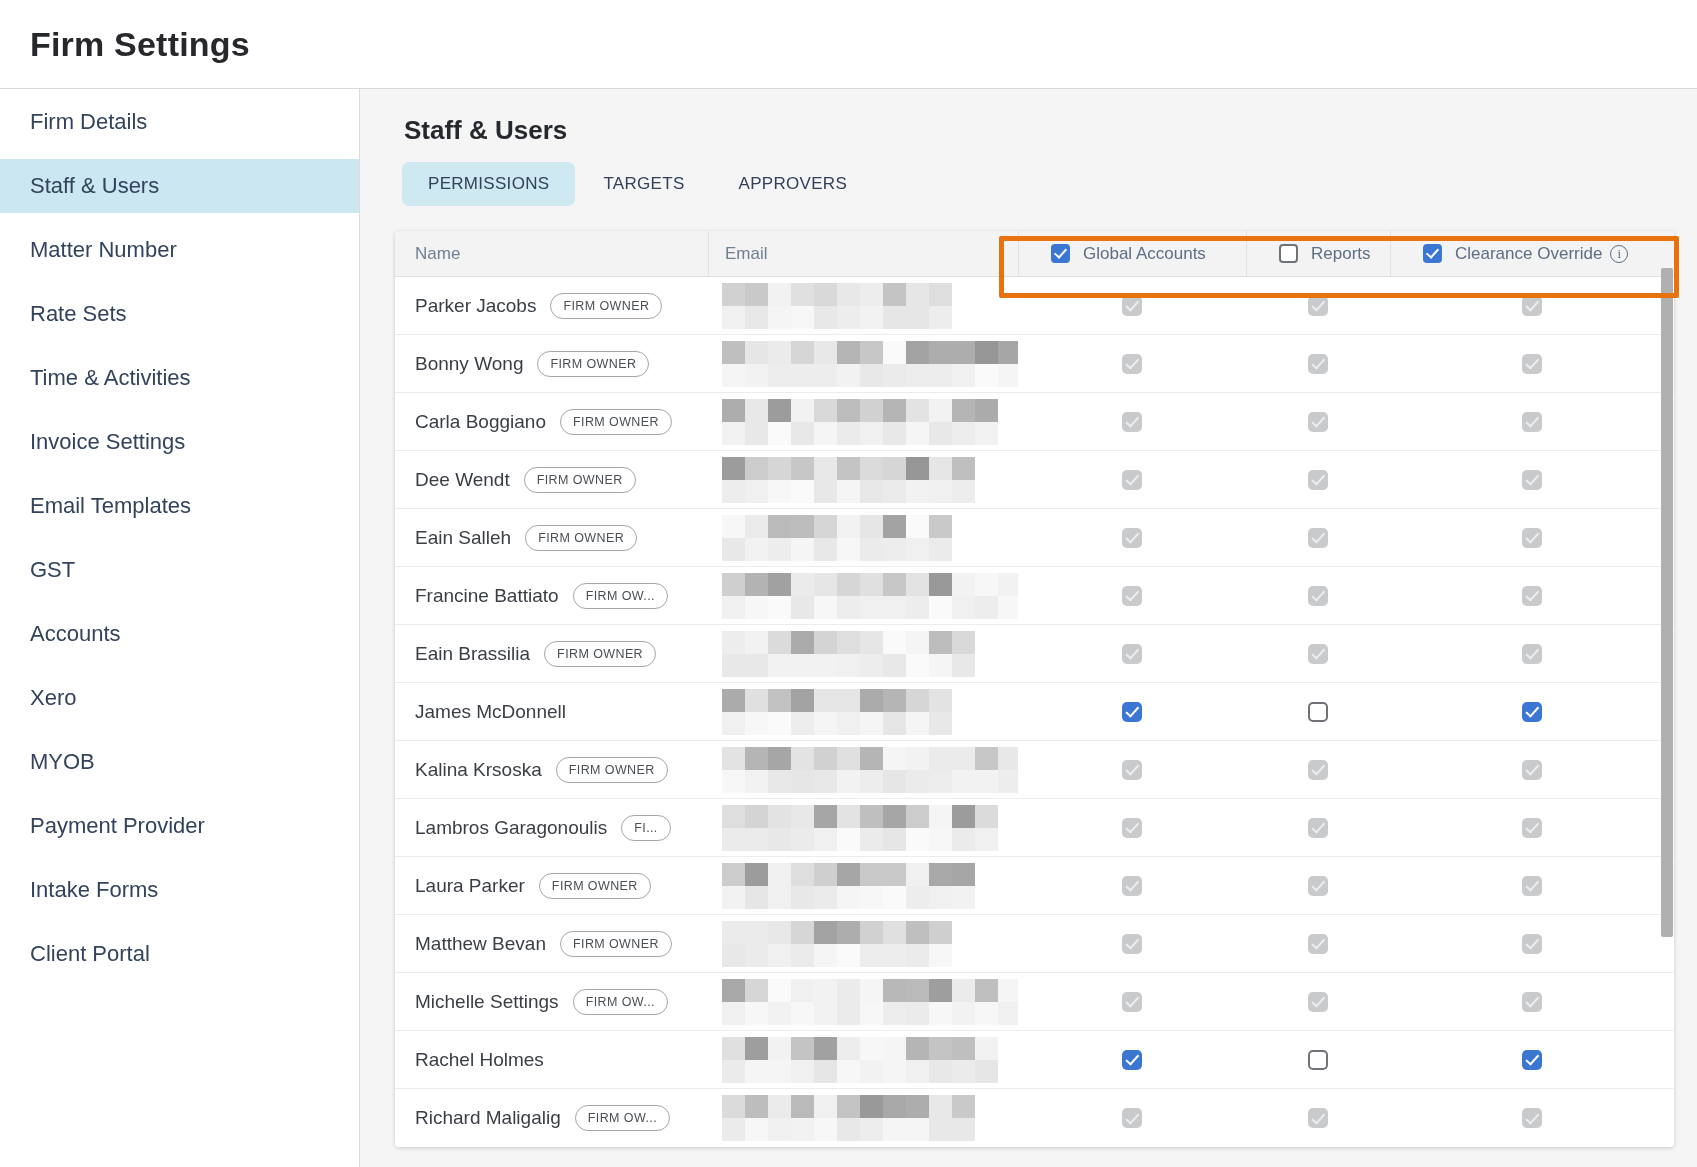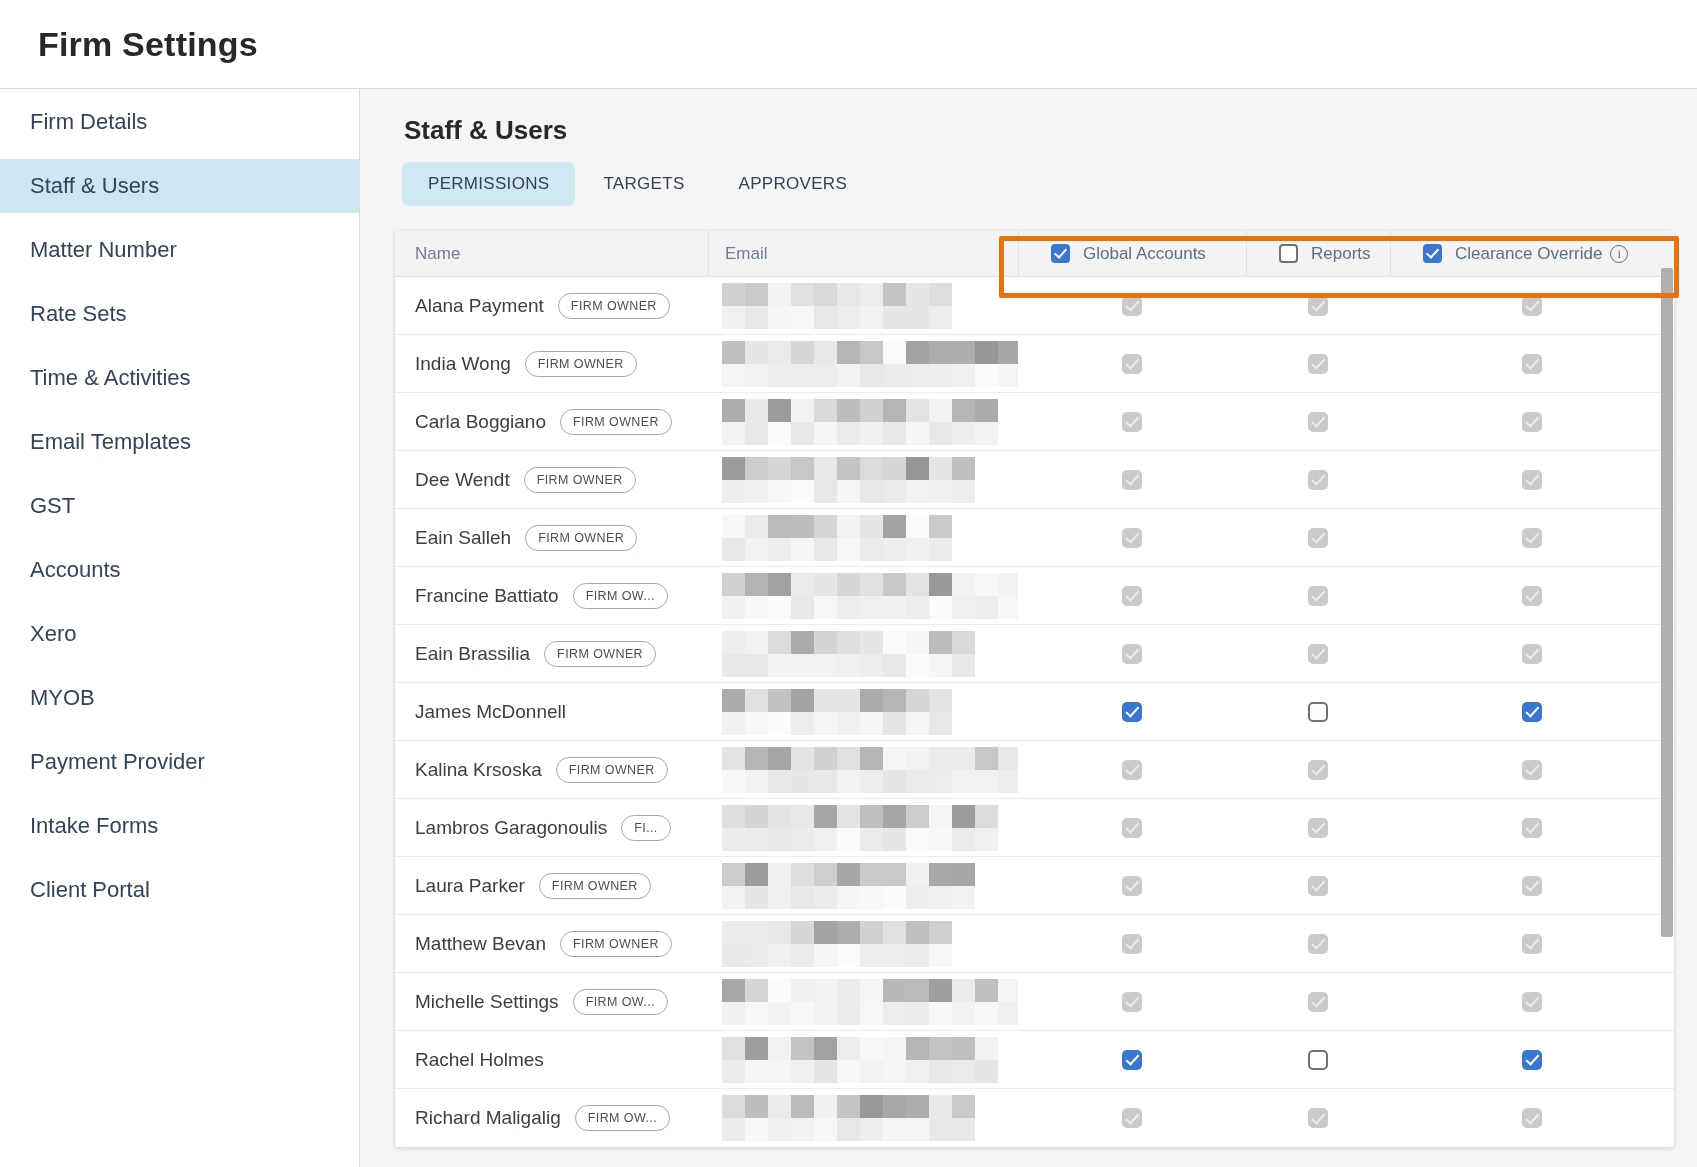--- a/index.html
+++ b/index.html
@@ -1,21 +1,21 @@
 <!DOCTYPE html>
 <html><head>
 <meta charset="utf-8">
 <style>
   * { box-sizing: border-box; margin: 0; padding: 0; }
   html,body { width:1697px; height:1167px; }
   body { font-family:"Liberation Sans","DejaVu Sans",sans-serif; background:#fff; overflow:hidden; }
   .app { position:relative; width:1697px; height:1167px; overflow:hidden; }
 
   
-  .top-header { height:88px; background:#fff; display:flex; align-items:center; padding-left:38px; }
+  .top-header { height:88px; background:#fff; display:flex; align-items:center; padding-left:30px; }
   .top-header h1 { font-size:34px; font-weight:bold; color:#26282b; letter-spacing:.2px; }
 
   
   .layout { display:flex; height:1088px; border-top:1px solid #d9d9d9; }
 
   
   .sidebar { width:360px; background:#fff; border-right:1px solid #dcdcdc; padding-top:6px; flex:none; }
   .side-item { height:54px; display:flex; align-items:center; padding-left:30px; margin-bottom:10px;
                font-size:22px; color:#33435c; cursor:pointer; }
   .side-item.selected { background:#cbe7f2; }
@@ -106,20 +106,23 @@
         </div>
 
         <div class="side-item">
           <span>Rate Sets</span>
         </div>
 
         <div class="side-item">
           <span>Time &amp; Activities</span>
         </div>
 
+        <div class="side-item">
+          <span>Invoice Settings</span>
+        </div>
 
         <div class="side-item">
           <span>Email Templates</span>
         </div>
 
         <div class="side-item">
           <span>GST</span>
         </div>
 
         <div class="side-item">
@@ -185,21 +188,21 @@
             <span class="cb cb-on"></span>
             <span>Clearance Override</span>
             <span class="info-icon">i</span>
           </div>
         </div>
 
         <div class="tbody">
 
             <div class="row">
               <div class="c-name">
-                <span class="person-name">Alana Payment</span>
+                <span class="person-name">Parker Jacobs</span>
                 <span class="badge">FIRM OWNER</span>
               </div>
               <div class="c-email">
                 <span class="mosaic" style="width: 230px;">
                   <i style="background:hsl(0,0%,82%)"></i>
                   <i style="background:hsl(0,0%,79%)"></i>
                   <i style="background:hsl(0,0%,95%)"></i>
                   <i style="background:hsl(0,0%,88%)"></i>
                   <i style="background:hsl(0,0%,85%)"></i>
                   <i style="background:hsl(0,0%,91%)"></i>
@@ -225,21 +228,21 @@
               <div class="c-rep">
                 <span class="cb cb-owner"></span>
               </div>
               <div class="c-clr">
                 <span class="cb cb-owner"></span>
               </div>
             </div>
 
             <div class="row">
               <div class="c-name">
-                <span class="person-name">India Wong</span>
+                <span class="person-name">Bonny Wong</span>
                 <span class="badge">FIRM OWNER</span>
               </div>
               <div class="c-email">
                 <span class="mosaic" style="width: 299px;">
                   <i style="background:hsl(0,0%,75%)"></i>
                   <i style="background:hsl(0,0%,90%)"></i>
                   <i style="background:hsl(0,0%,92%)"></i>
                   <i style="background:hsl(0,0%,84%)"></i>
                   <i style="background:hsl(0,0%,91%)"></i>
                   <i style="background:hsl(0,0%,71%)"></i>

